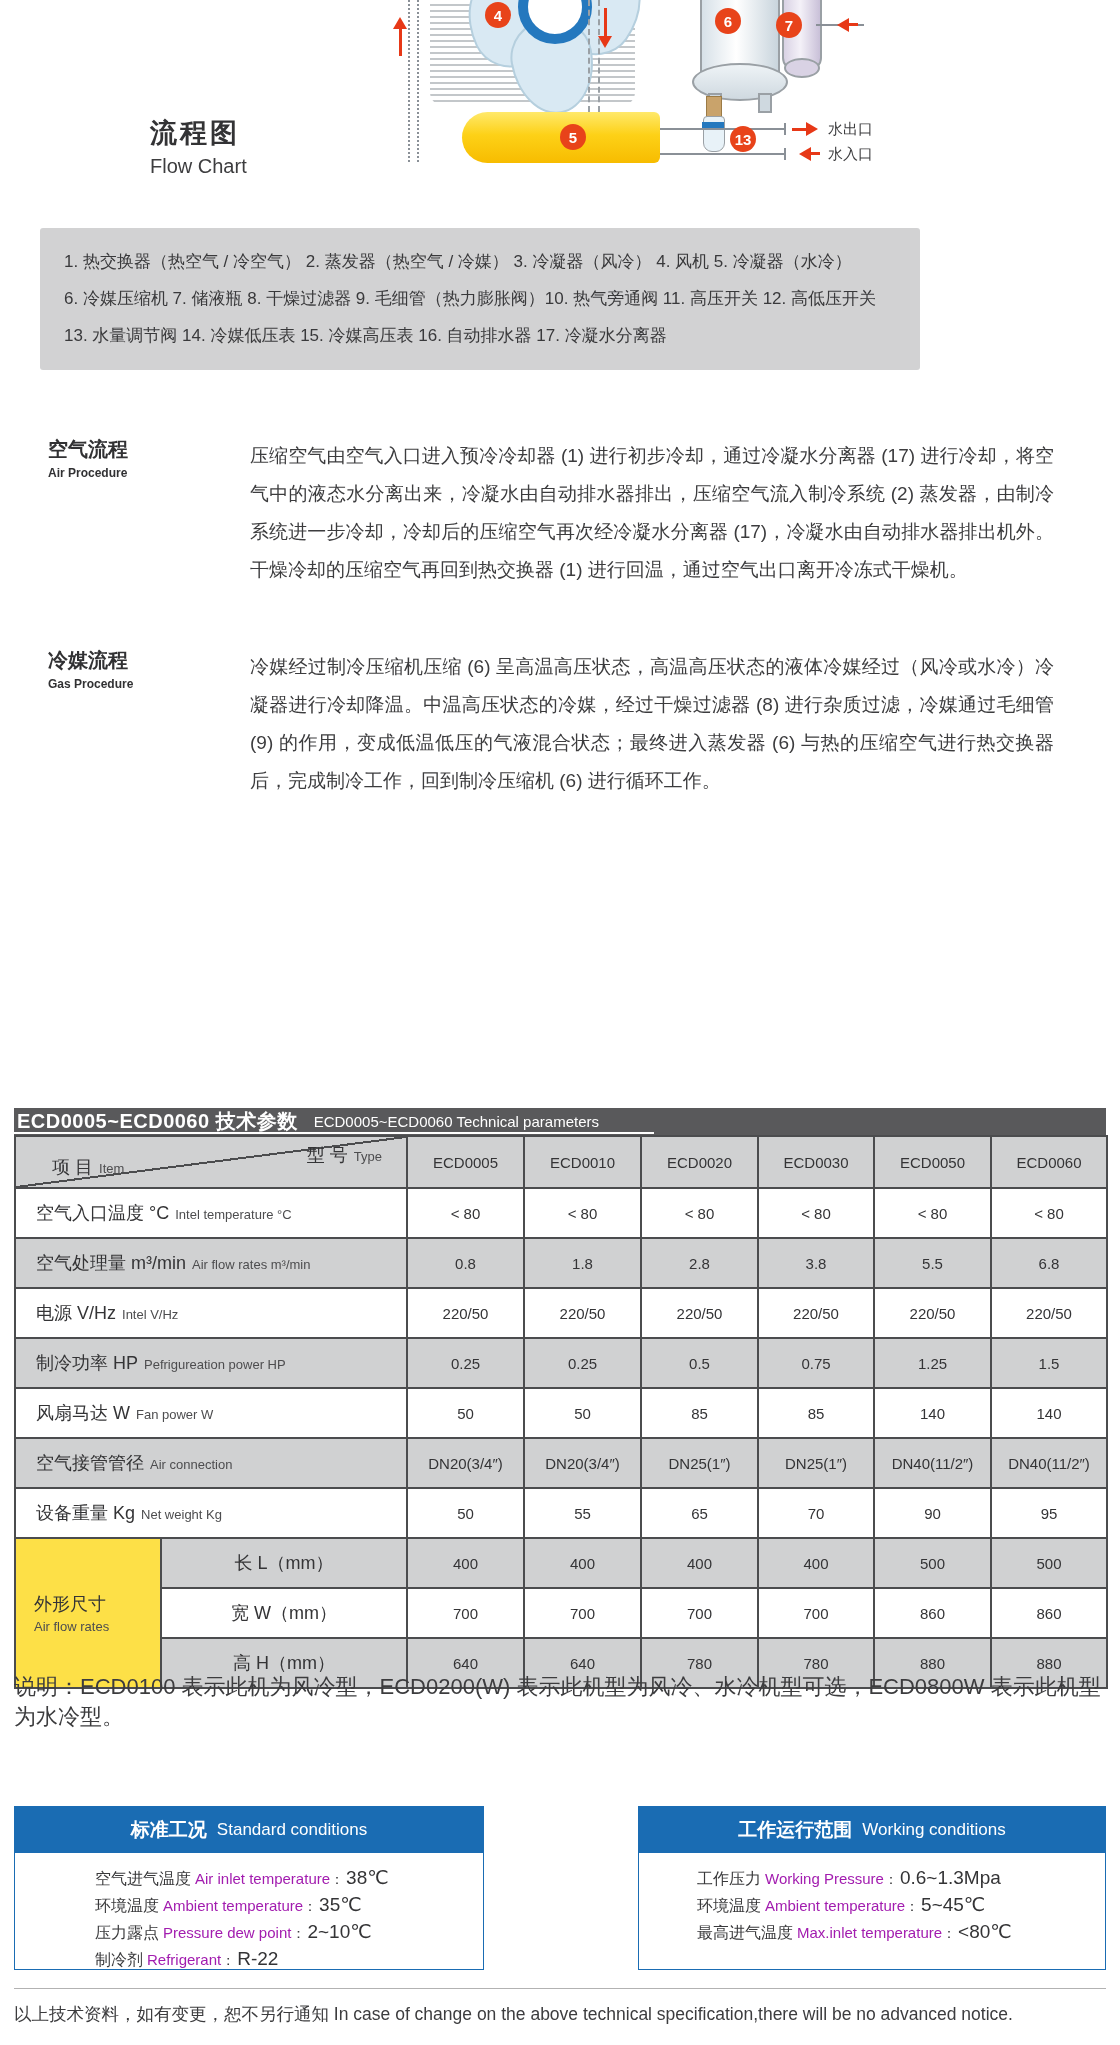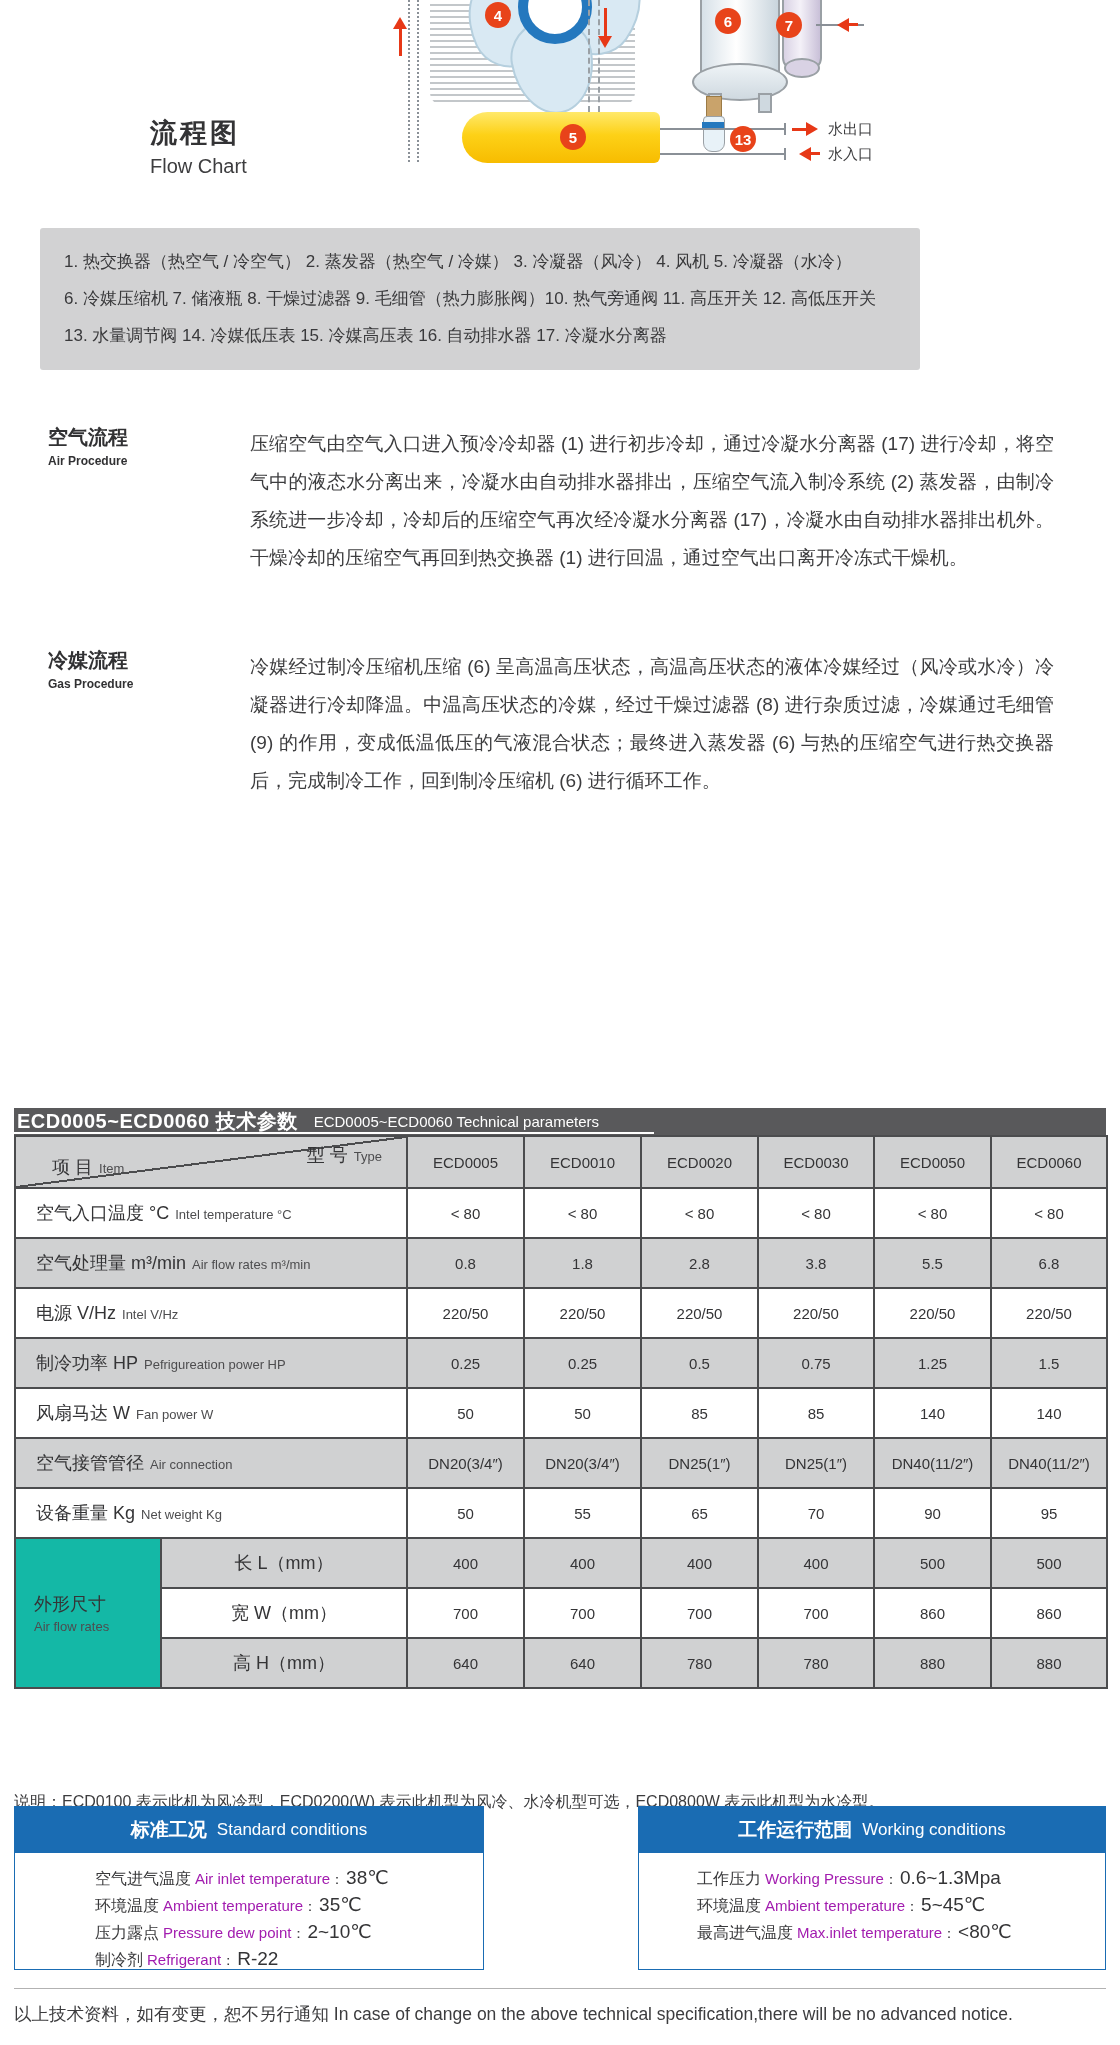--- a/index.html
+++ b/index.html
@@ -62,24 +62,24 @@
   td.gray{background:#d0d1d2;} td.white{background:#ffffff;}
   td.lab{padding-left:20px;}
   .lzh{font-size:18px;color:#343436;} .len{font-size:13px;color:#4d4d4f;margin-left:6px;}
   td.val{text-align:center;font-size:15px;color:#343436;}
   td.corner{position:relative;background-color:#d0d1d2;
      background-image:linear-gradient(to bottom right,transparent calc(50% - 1px),#4b4c4e calc(50% - 1px),#4b4c4e calc(50% + 1px),transparent calc(50% + 1px));}
   .corner-item{position:absolute;left:36px;bottom:8px;}
   .corner-type{position:absolute;right:24px;top:6px;}
   td.mod{text-align:center;font-size:15px;color:#343436;}
   td.dimlab{text-align:center;font-size:18px;color:#343436;}
-  td.dimhead{padding-left:18px;background:#14b8a6;}
+  td.dimhead{padding-left:18px;background:#fde047;}
   .dim-zh{font-size:18px;color:#343436;} .dim-en{font-size:13px;color:#4d4d4f;margin-top:3px;}
   
-  .note{position:absolute;left:14px;top:1792px;width:1092px;font-size:16px;color:#3c3c3e;}
+  .note{position:absolute;left:14px;top:1672px;width:1092px;font-size:22px;color:#3c3c3e;}
   .condbox{position:absolute;top:1806px;height:164px;border:1px solid #1a6cb3;background:#fff;box-sizing:border-box;}
   .condbox.left{left:14px;width:470px;} .condbox.right{left:638px;width:468px;}
   .cond-head{height:46px;background:#1a6cb3;color:#fff;display:flex;align-items:center;justify-content:center;gap:10px;}
   .ch-zh{font-size:19px;font-weight:bold;} .ch-en{font-size:17px;}
   .cond-body{padding:12px 0 0 0;}
   .condbox.left .cond-body{padding-left:80px;} .condbox.right .cond-body{padding-left:58px;}
   .cond-line{line-height:26px;white-space:nowrap;}
   .c-zh{font-size:16px;color:#39393b;} .c-en{font-size:15px;color:#a21caf;margin-left:4px;}
   .c-colon{font-size:14px;} .c-val{font-size:19px;color:#343436;margin-left:2px;}
   .footer{position:absolute;left:14px;top:1988px;width:1092px;border-top:1px solid #b2b2b2;padding-top:13px;
@@ -147,21 +147,21 @@
     <div class="fc-zh">流程图</div>
     <div class="fc-en">Flow Chart</div>
   </div>
 
   <div class="legend">
     <div class="legend-line">1. 热交换器（热空气 / 冷空气）  2. 蒸发器（热空气 / 冷媒）  3. 冷凝器（风冷）  4. 风机 5. 冷凝器（水冷）</div>
     <div class="legend-line">6. 冷媒压缩机  7. 储液瓶  8. 干燥过滤器  9. 毛细管（热力膨胀阀）10. 热气旁通阀  11. 高压开关  12. 高低压开关</div>
     <div class="legend-line">13. 水量调节阀  14. 冷媒低压表 15. 冷媒高压表  16. 自动排水器  17. 冷凝水分离器</div>
   </div>
 
-  <div class="section" style="top:425px;justify-content:flex-end;">
+  <div class="section" style="top:437px;justify-content:flex-end;">
     <div class="sec-head">
       <div class="sec-zh">空气流程</div>
       <div class="sec-en">Air Procedure</div>
     </div>
     <div class="sec-body">
       <p>压缩空气由空气入口进入预冷冷却器 (1) 进行初步冷却，通过冷凝水分离器 (17) 进行冷却，将空气中的液态水分离出来，冷凝水由自动排水器排出，压缩空气流入制冷系统 (2) 蒸发器，由制冷系统进一步冷却，冷却后的压缩空气再次经冷凝水分离器 (17)，冷凝水由自动排水器排出机外。干燥冷却的压缩空气再回到热交换器 (1) 进行回温，通过空气出口离开冷冻式干燥机。</p>
     </div>
   </div>
 
   <div class="section" style="top:648px;">

